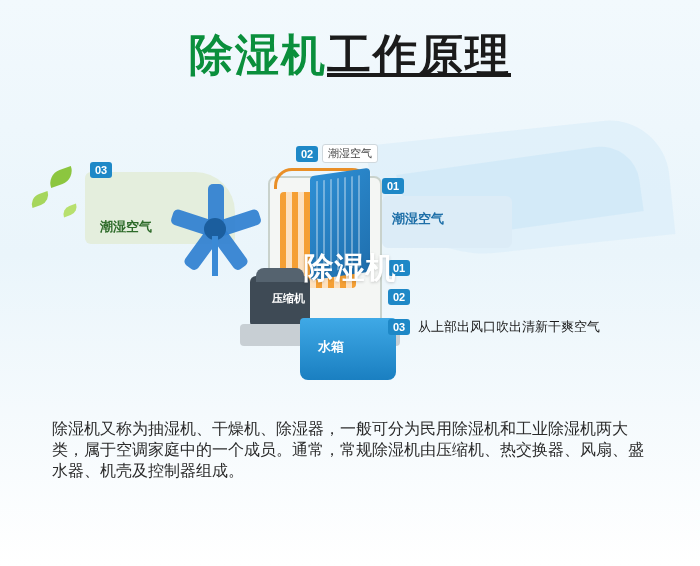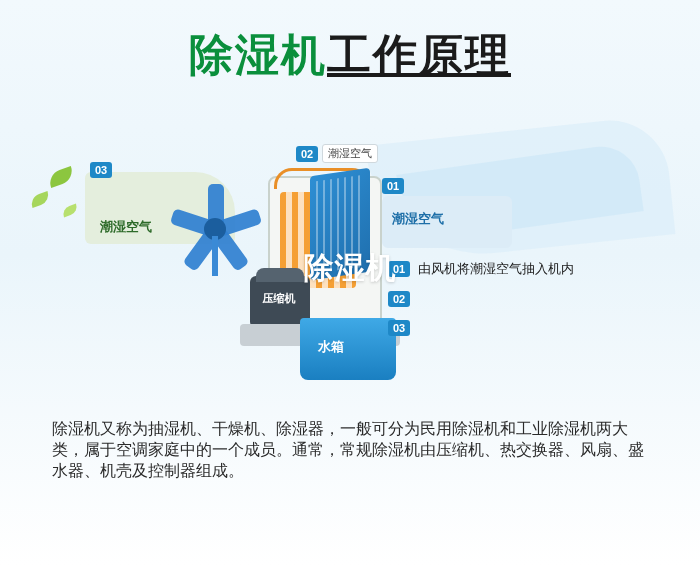--- a/index.html
+++ b/index.html
@@ -191,27 +191,27 @@
     position: absolute;
     left: 6px;
     top: -8px;
     width: 48px;
     height: 14px;
     background: #55636f;
     border-radius: 8px 8px 0 0;
   }
   .compressor-label {
     position: absolute;
-    left: 256px;
+    left: 272px;
     top: 182px;
     font-size: 11px;
     color: #ffffff;
     font-weight: bold;
     width: 46px;
-    text-align: center;
+    text-align: left;
     line-height: 13px;
   }
   .base {
     position: absolute;
     left: 240px;
     top: 214px;
     width: 160px;
     height: 22px;
     background: #c8cfd4;
     border-radius: 4px;
@@ -408,27 +408,27 @@
     </div>
     <div class="compressor-label">压缩机</div>
     <div class="base"></div>
 
     <div class="tank"></div>
     <div class="tank-label">水箱</div>
 
     <div class="steps">
       <div class="step-row">
         <span class="step-badge">01</span>
-        <span class="step-text">由风机将潮湿空气抽入机内</span>
       </div>
       <div class="step-row">
         <span class="step-badge">02</span>
       </div>
       <div class="step-row">
         <span class="step-badge">03</span>
+        <span class="step-text">从上部出风口吹出清新干爽空气</span>
       </div>
     </div>
   </div>
 
   <div class="watermark">
     <div>除湿机</div>
   </div>
 
   <div class="copy">
     <p>除湿机又称为抽湿机、干燥机、除湿器，一般可分为民用除湿机和工业除湿机两大类，属于空调家庭中的一个成员。通常，常规除湿机由压缩机、热交换器、风扇、盛水器、机壳及控制器组成。</p>

